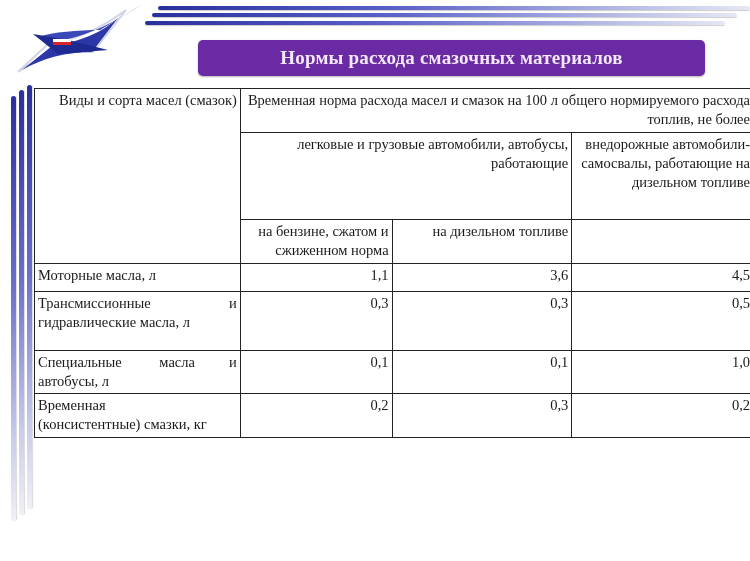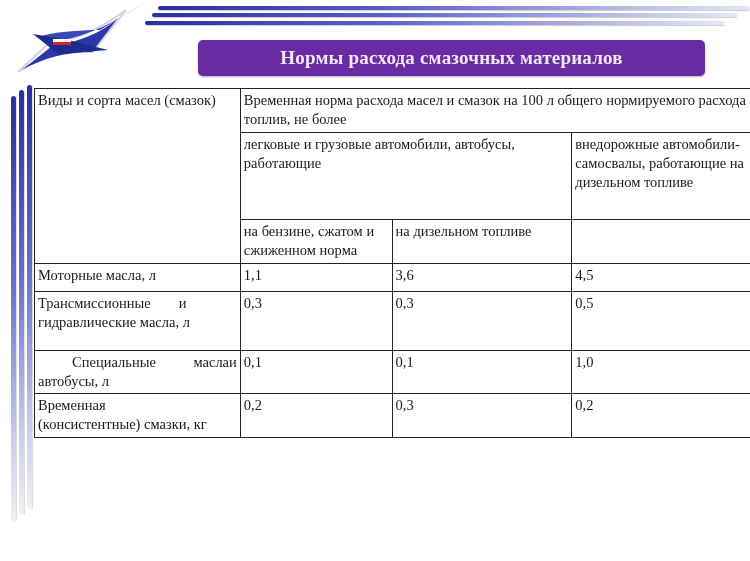--- a/index.html
+++ b/index.html
@@ -12,21 +12,21 @@
               background:linear-gradient(180deg,#2a2f9e 0%,#6a70cc 45%,#c8cbea 80%,#f0f0f5 100%);
               box-shadow:1px 0 1px rgba(0,0,0,0.15); }
   .logo { position:absolute; left:8px; top:2px; width:140px; height:80px; }
   .title-bar { position:absolute; left:198px; top:40px; width:507px; height:36px;
                background:#6a2aa3; border-radius:5px; display:flex; align-items:center;
                justify-content:center; box-shadow:0 1px 2px rgba(0,0,0,0.3); }
   .title-bar span { color:#f3e8fb; font-weight:bold; font-size:19px; letter-spacing:0.2px; }
   table { position:absolute; left:34px; top:88px; border-collapse:collapse; width:720px;
           font-size:14.5px; line-height:19px; }
   td { border:1.5px solid #222; vertical-align:top; padding:2px 3px; }
-  .c { text-align:left;margin-left:36px; }
+  .c { text-align:right;margin-left:36px; }
 </style>
 </head>
 <body>
 
 <div class="stripe-h" style="left:158px; top:6px; width:592px; height:4px;"></div>
 <div class="stripe-h" style="left:152px; top:13px; width:585px; height:4px;"></div>
 <div class="stripe-h" style="left:145px; top:21px; width:580px; height:4px;"></div>
 <div class="stripe-v" style="left:11px; top:96px; height:425px;"></div>
 <div class="stripe-v" style="left:19px; top:90px; height:425px;"></div>
 <div class="stripe-v" style="left:27px; top:85px; height:424px;"></div>
@@ -66,33 +66,33 @@
     <td></td>
   </tr>
   <tr style="height:28px">
     <td>Моторные масла, л</td>
     <td class="c">1,1</td>
     <td class="c">3,6</td>
     <td class="c">4,5</td>
   </tr>
   <tr style="height:59px">
     <td>
-      <div style="display:flex; gap:28px;">
+      <div style="display:flex; justify-content:space-between;gap:28px;">
         <span>Трансмиссионные</span>
         <span>и</span>
       </div>
       <div>гидравлические масла, л</div>
     </td>
     <td class="c">0,3</td>
     <td class="c">0,3</td>
     <td class="c">0,5</td>
   </tr>
   <tr style="height:43px">
     <td>
-      <div style="display:flex; justify-content:flex-end;">
+      <div style="display:flex; justify-content:space-between;gap:23px;">
         <span style="word-spacing:34px;">Специальные масла</span>
         <span>и</span>
       </div>
       <div>автобусы, л</div>
     </td>
     <td class="c">0,1</td>
     <td class="c">0,1</td>
     <td class="c">1,0</td>
   </tr>
   <tr style="height:44px">

